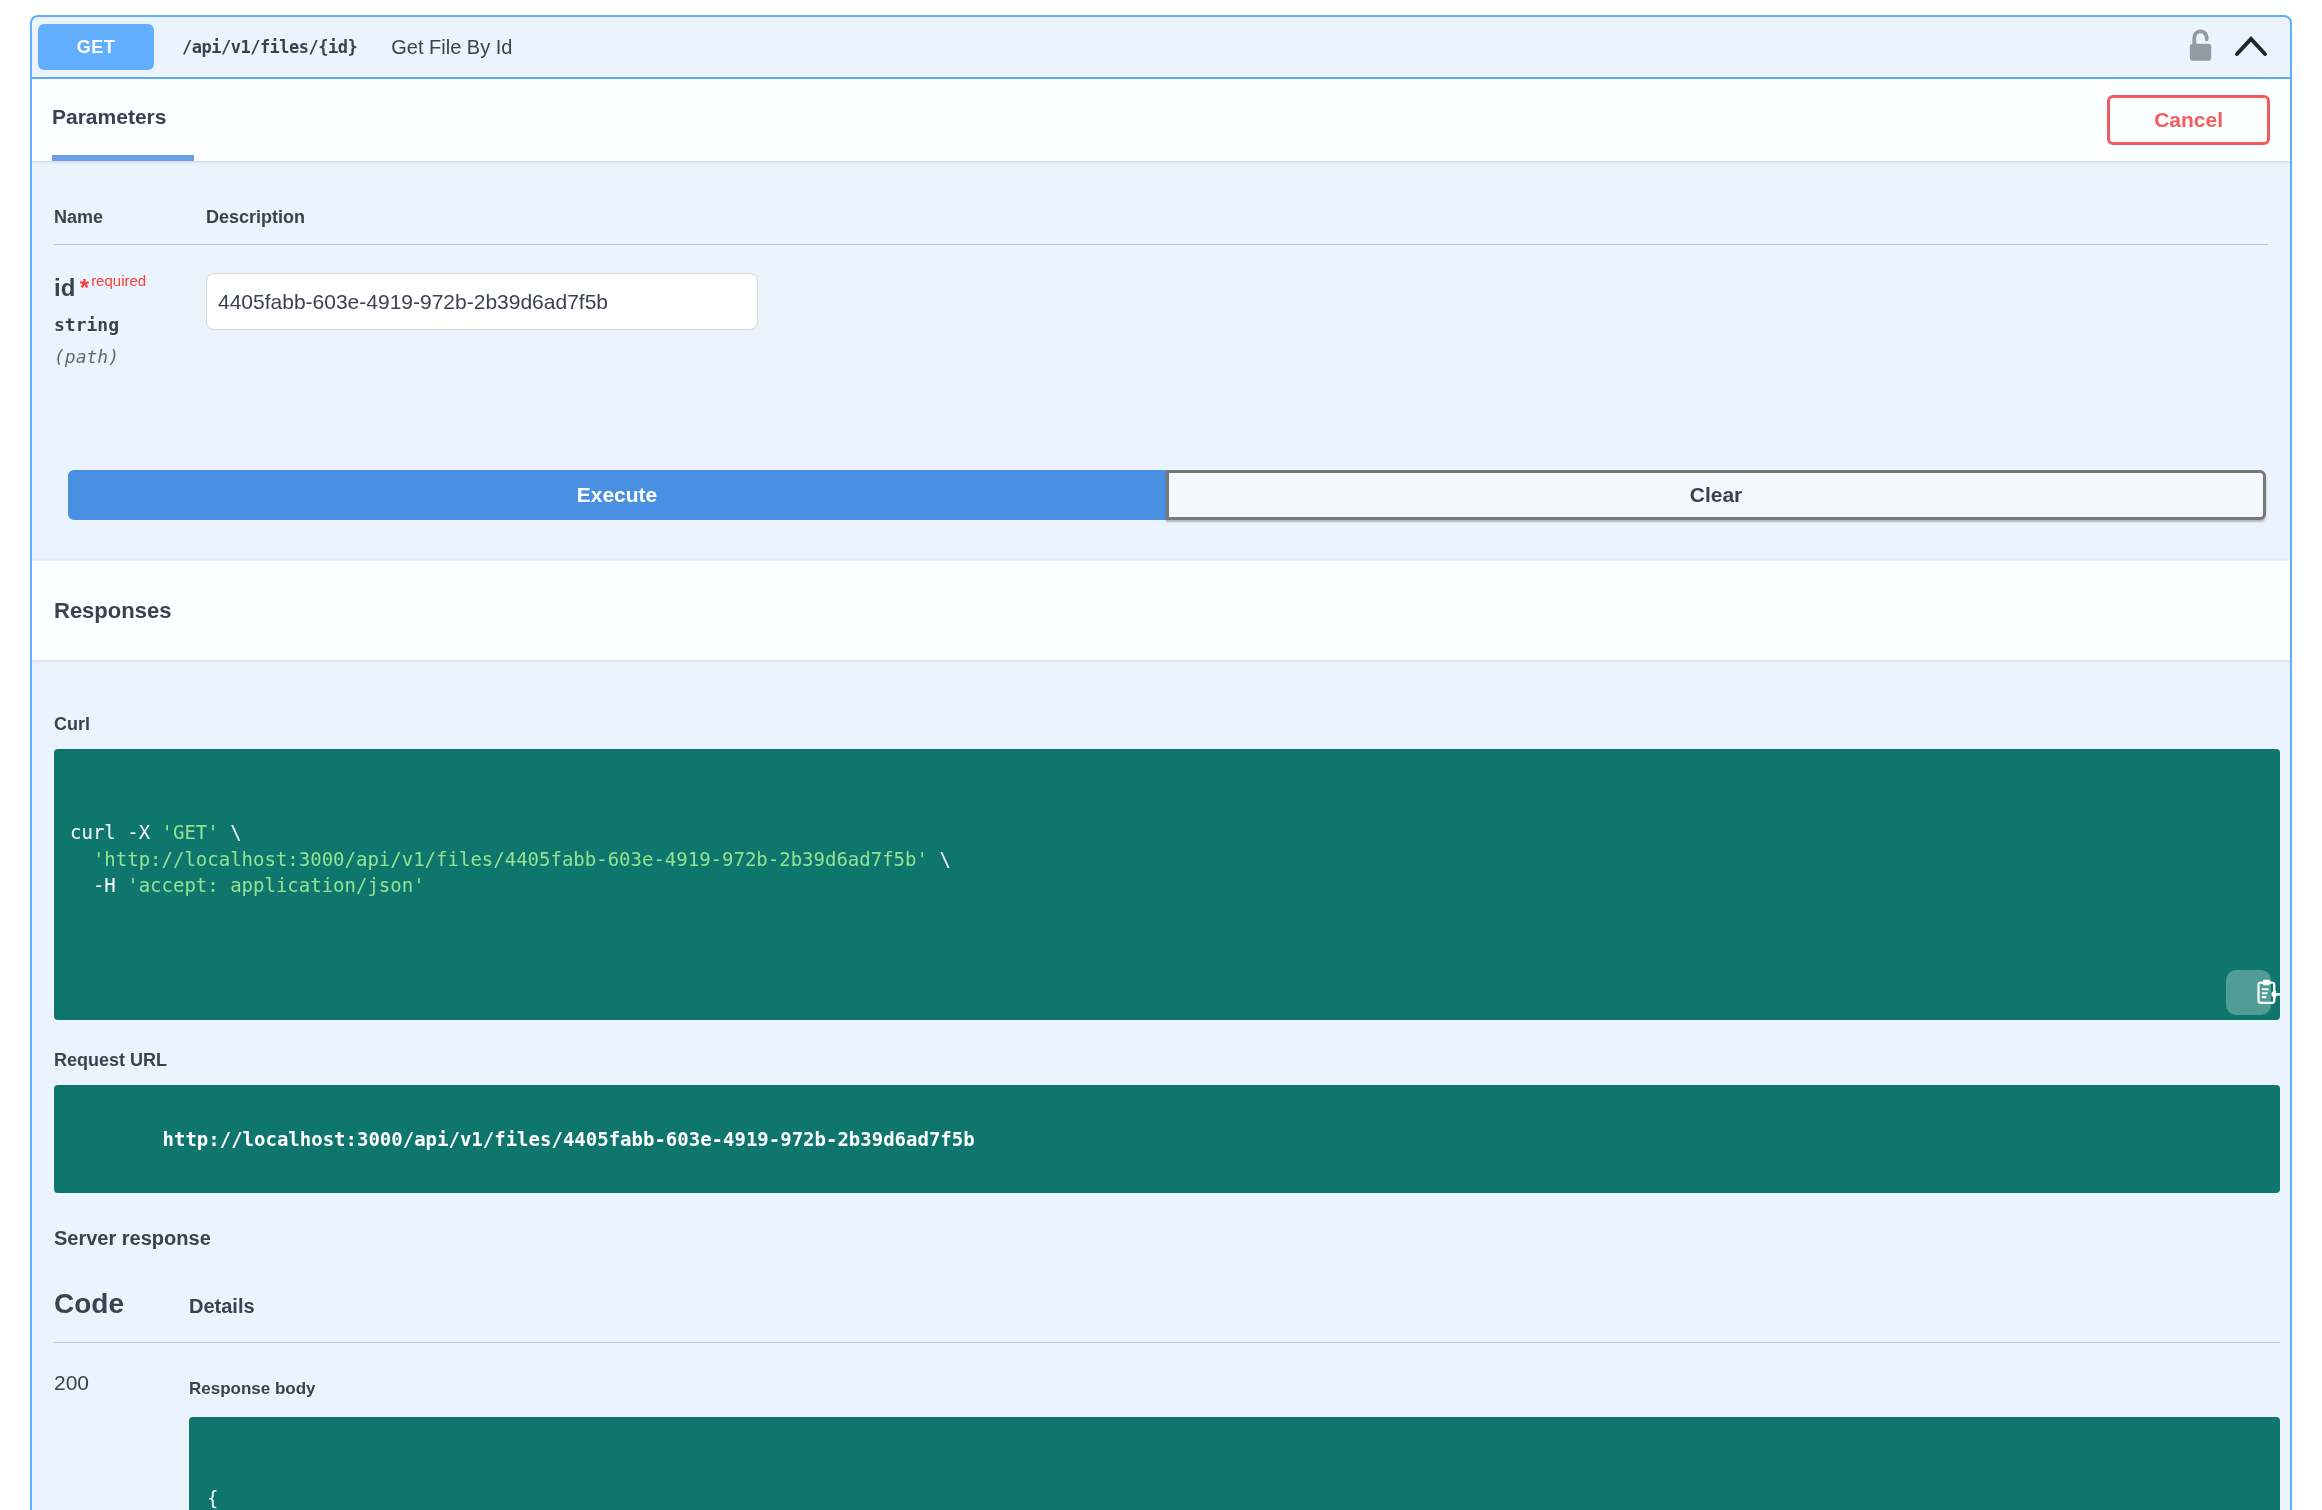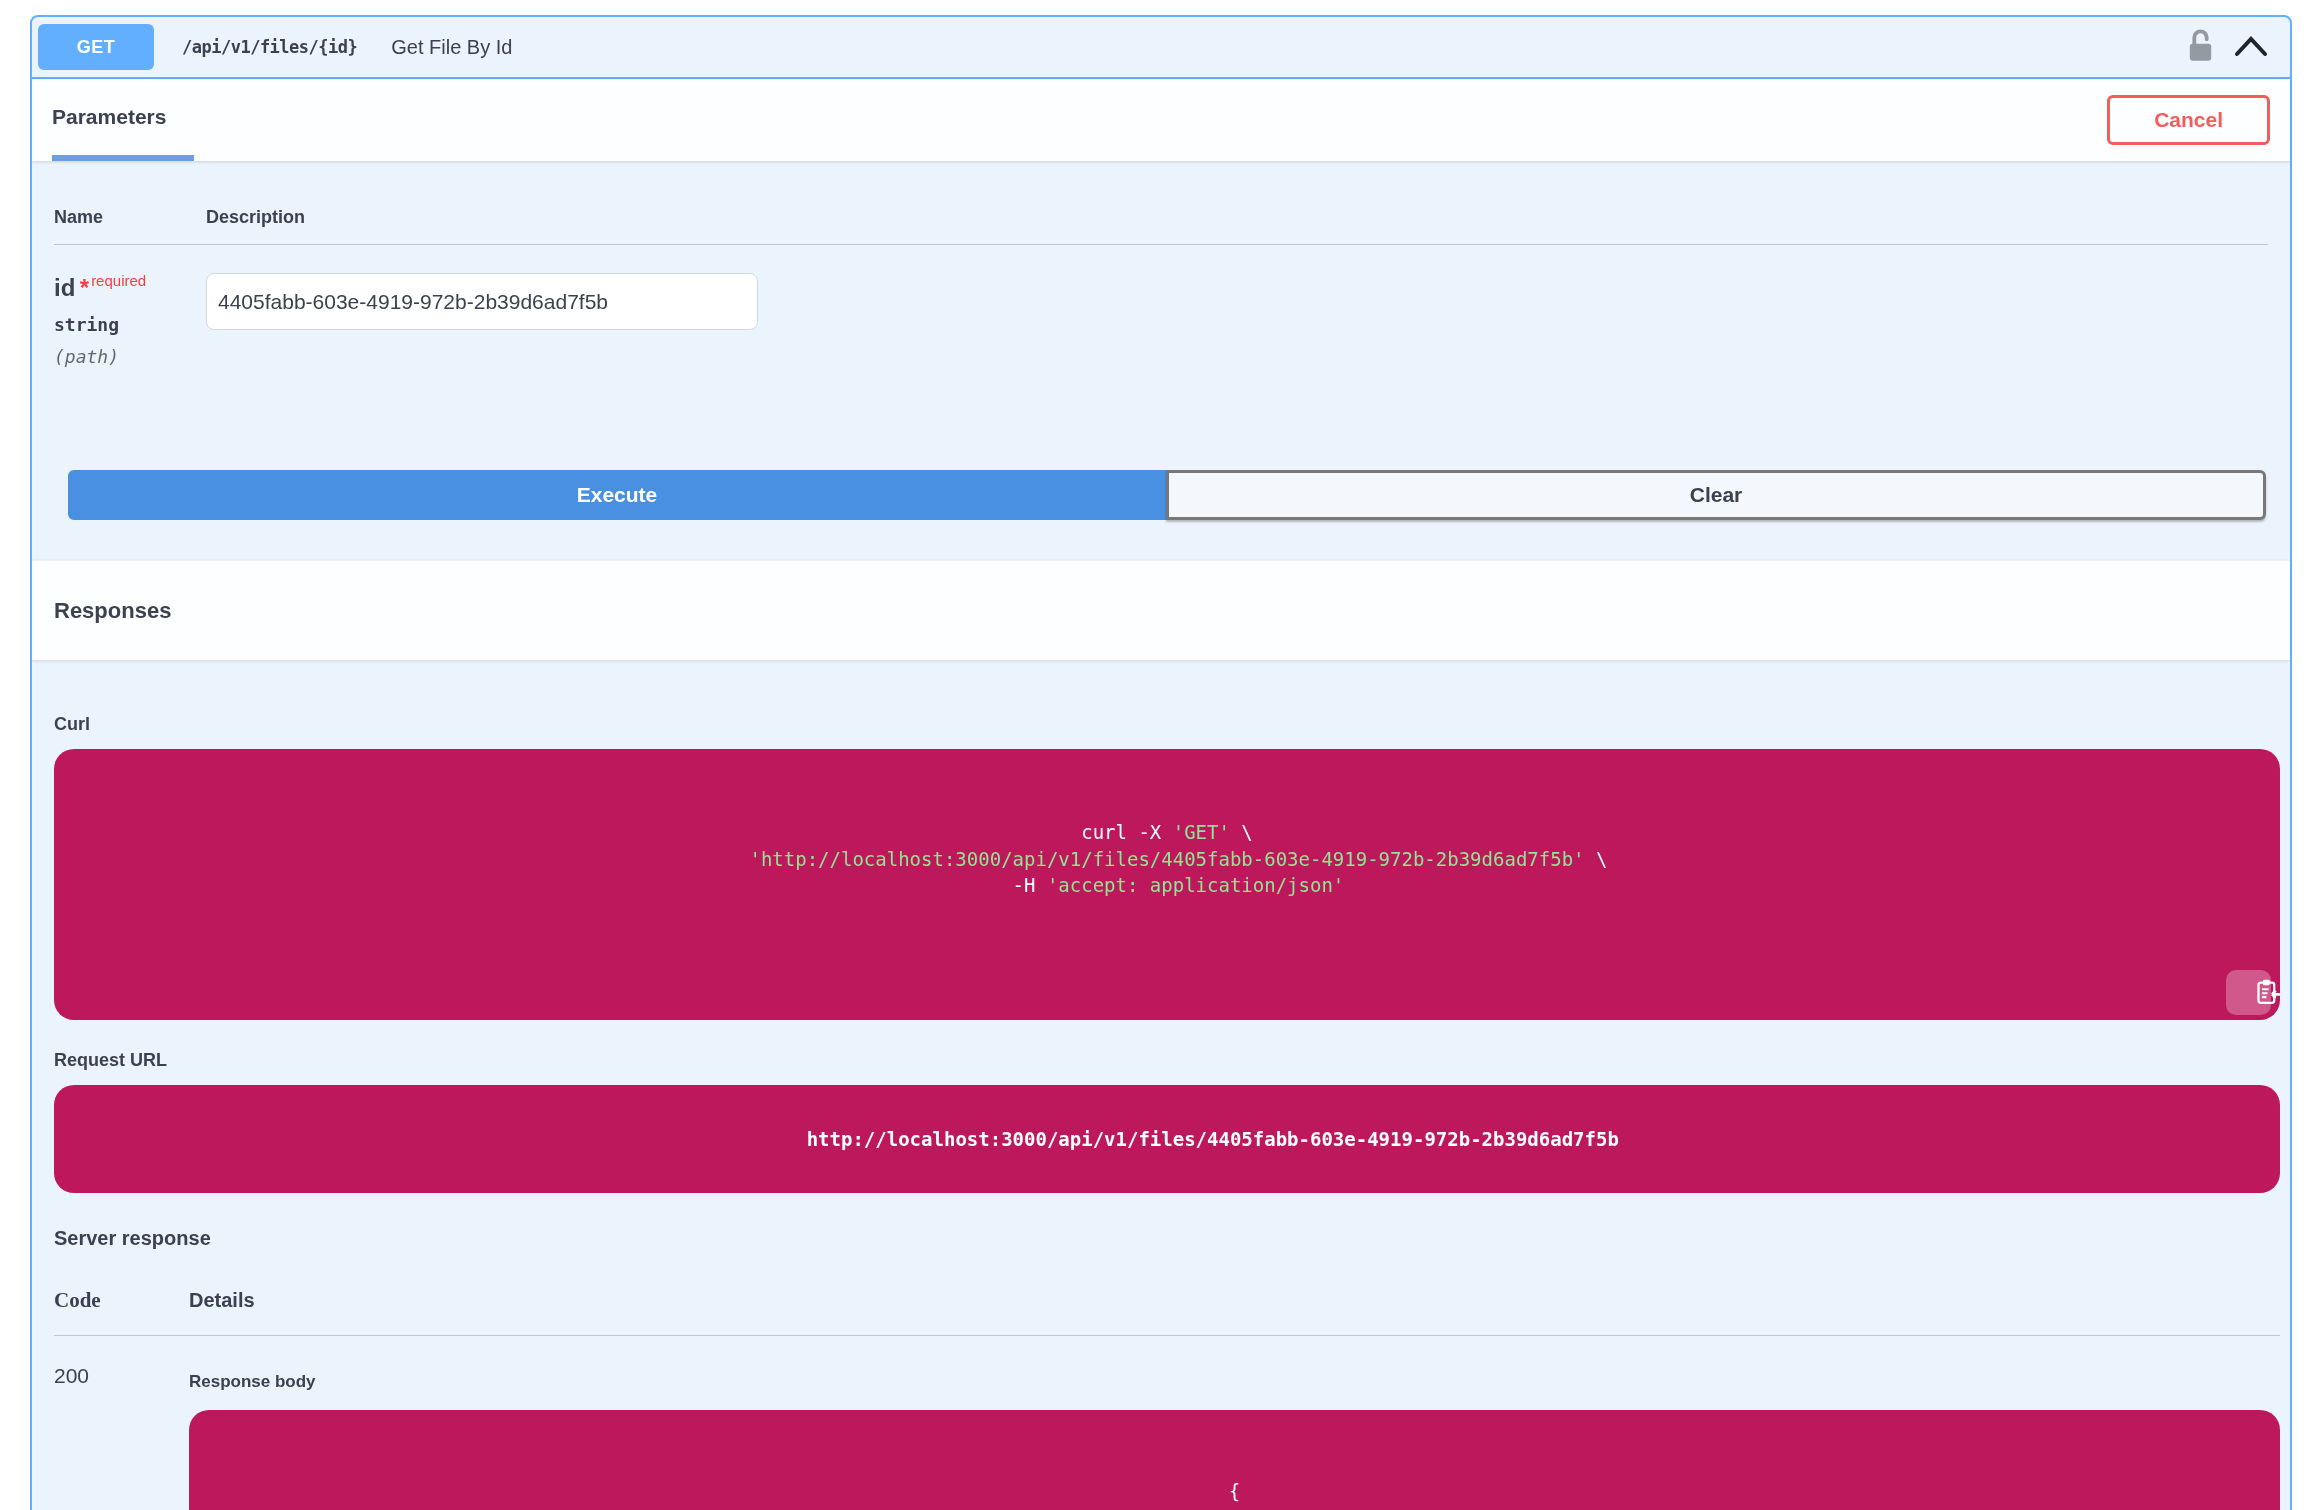--- a/index.html
+++ b/index.html
@@ -180,29 +180,28 @@
     display: flex;
     align-items: center;
     padding: 0 22px;
     box-shadow: 0 1px 3px rgba(0,0,0,0.12);
     border-top: 1px solid rgba(59,65,81,0.08);
   }
   .responses-title { font-size: 22px; font-weight: bold; color: #3b4151; }
   .responses-body { padding: 54px 10px 0 22px; }
   .block-label { font-size: 18px; font-weight: bold; color: #3b4151; }
   .code-block {
-    background: #be185d;
-    border-radius: 20px;
+    background: #0f766e;
+    border-radius: 4px;
     color: #fff;
     font-family: "DejaVu Sans Mono", monospace;
     font-size: 19px;
     line-height: 26.5px;
     white-space: pre;
     overflow: hidden;
-    text-align: center;
   }
   .curl-block {
     margin-top: 14px;
     padding: 17px 16px 42px 16px;
     position: relative;
   }
   .copy-btn {
     position: absolute;
     right: 9px; bottom: 5px;
     width: 45px; height: 45px;
@@ -217,21 +216,21 @@
     padding: 14px 17px;
     font-weight: bold;
   }
   .server-response-label { font-size: 20px; font-weight: bold; margin-top: 34px; }
   .resp-table-head {
     display: grid;
     grid-template-columns: 135px 1fr;
     margin-top: 38px;
     align-items: baseline;
   }
-  .code-col-header { font-size: 21px; font-weight: bold; font-family: Liberation Serif, serif; }
+  .code-col-header { font-size: 28px; font-weight: bold; }
   .details-col-header { font-size: 20px; font-weight: bold; }
   .resp-table-divider {
     border: none;
     border-top: 1px solid rgba(59,65,81,0.25);
     margin-top: 22px;
   }
   .resp-row {
     display: grid;
     grid-template-columns: 135px 1fr;
     margin-top: 26px;

